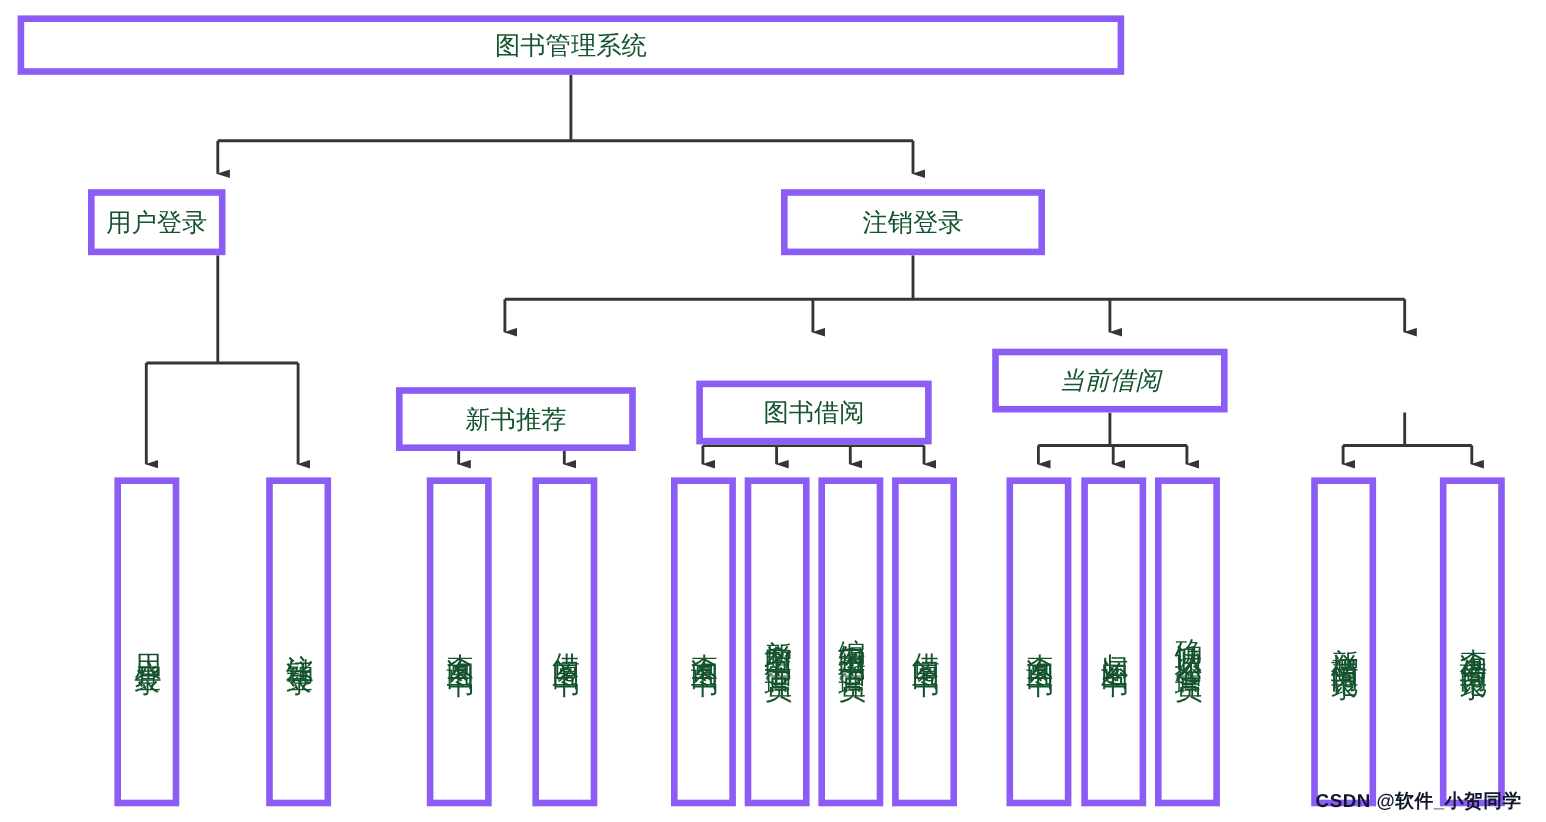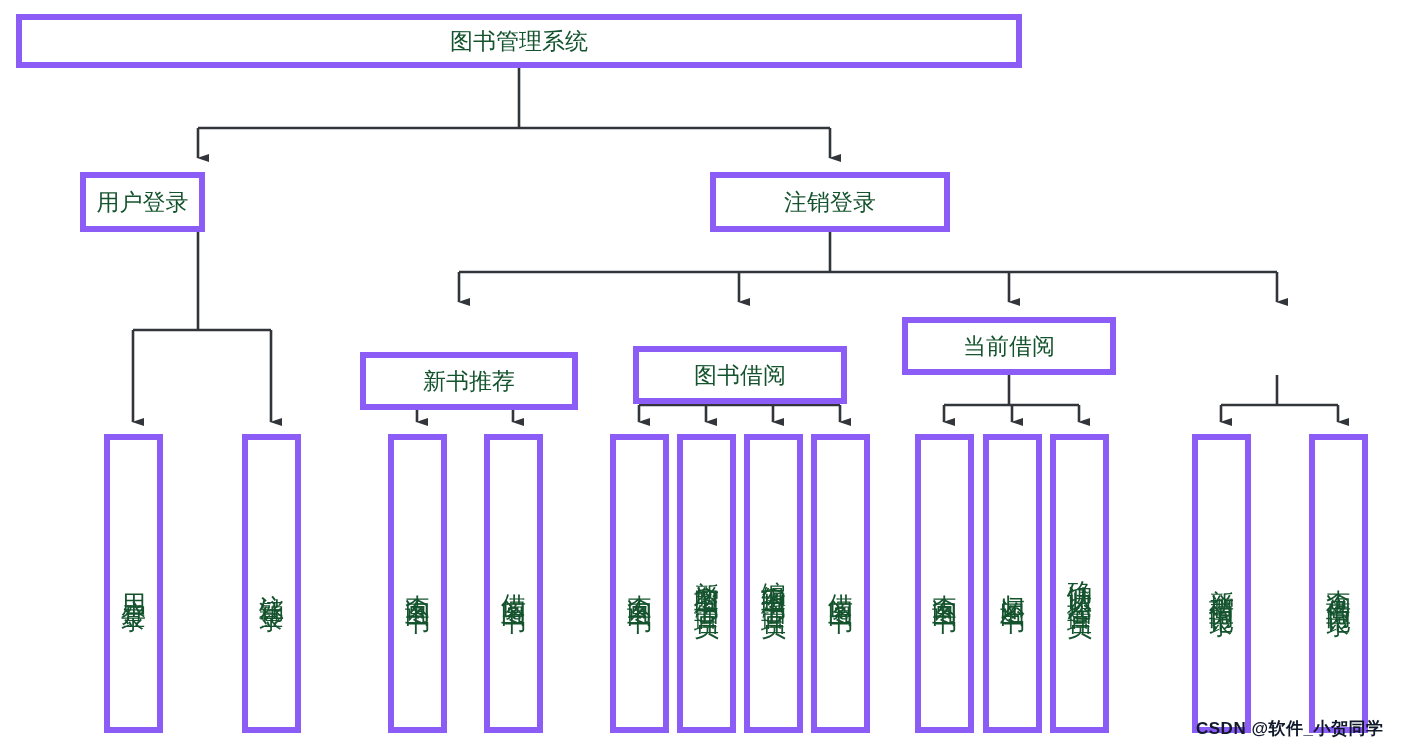--- a/index.html
+++ b/index.html
@@ -132,21 +132,21 @@
   <div class="node horiz" style="left:710px; top:172px; width:240px; height:60px;">
     <span class="label">注销登录</span>
   </div>
 
   <div class="node horiz" style="left:360px; top:317px; width:218px; height:58px;margin-top:35px;">
     <span class="label">新书推荐</span>
   </div>
   <div class="node horiz" style="left:633px; top:317px; width:214px; height:58px;margin-top:29px;">
     <span class="label">图书借阅</span>
   </div>
-  <div class="node horiz" style="left:902px; top:317px; width:214px; height:58px;">
+  <div class="node horiz" style="left:902px; top:317px; width:214px; height:58px;font-style:italic;">
     <span class="label">当前借阅</span>
   </div>
 
   <div class="node vert" style="left:104px; top:434px; width:59px; height:299px;">
     <span class="label">用户登录</span>
   </div>
   <div class="node vert" style="left:242px; top:434px; width:59px; height:299px;">
     <span class="label">注销登录</span>
   </div>
 

